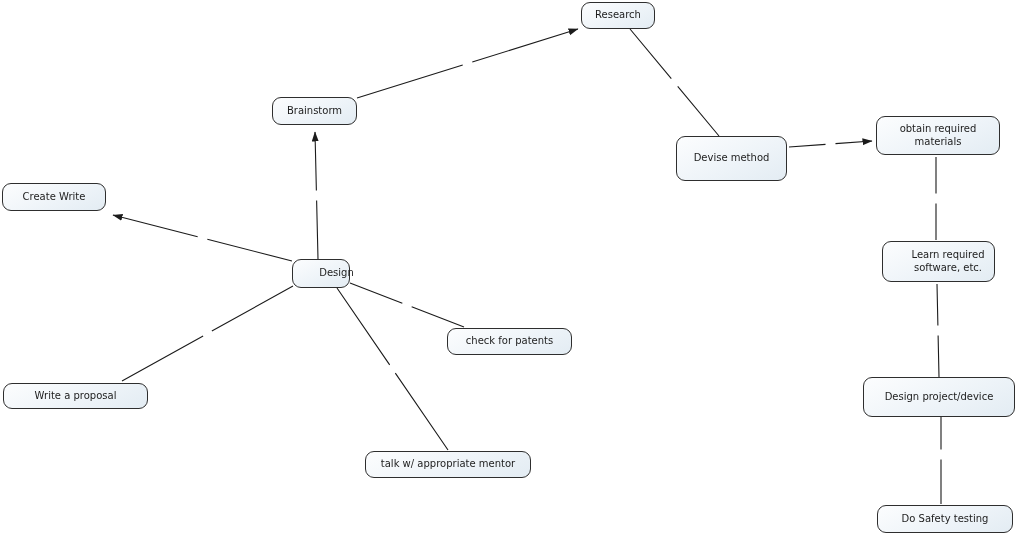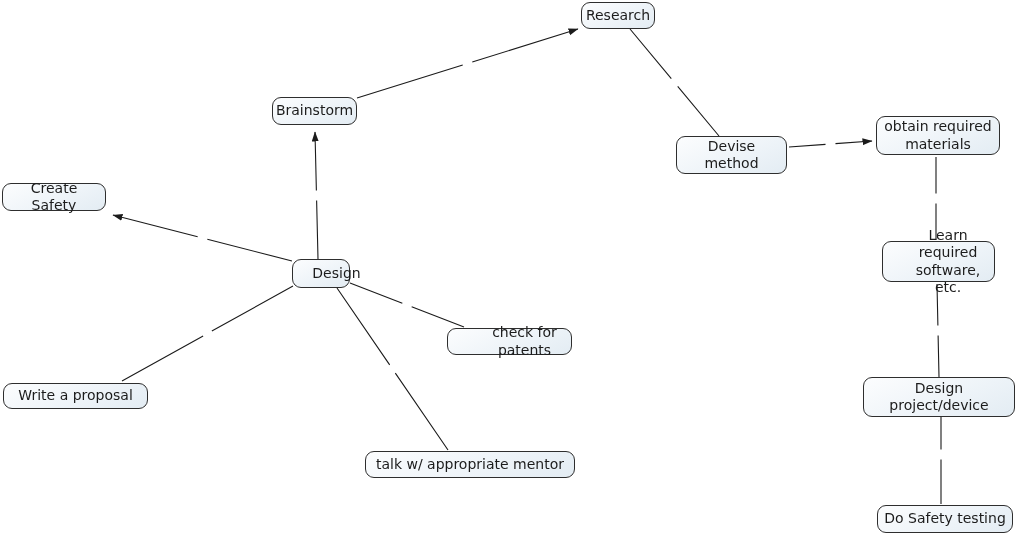--- a/index.html
+++ b/index.html
@@ -17,21 +17,21 @@
   .node {
     position:absolute;
     box-sizing:border-box;
     display:flex;
     align-items:center;
     justify-content:center;
     text-align:center;
     border:1px solid #2e2e2e;
     border-radius:9px;
     background:linear-gradient(155deg, #fcfdfe 0%, #edf3f8 60%, #e3ecf3 100%);
-    font-size:14px;
+    font-size:10px;
     color:#1c1c1c;
     line-height:1.25;
     white-space:pre-line;
     padding:1px 5px;
     box-shadow:0 0 0 0 transparent;
     cursor:default;
   }
   .edge-line {
     stroke:#1b1b1b;
     stroke-width:1.1;
@@ -58,26 +58,26 @@
         <line x1="630" y1="29" x2="719" y2="136" class="edge-line" stroke-dasharray="64.58807369082722 10"></line>
         <line x1="789" y1="147" x2="872" y2="141" class="edge-line" stroke-dasharray="36.608292442733095 10" marker-end="url(#arrowhead)"></line>
         <line x1="936" y1="157" x2="936" y2="240" class="edge-line" stroke-dasharray="36.5 10"></line>
         <line x1="937" y1="284" x2="939" y2="377" class="edge-line" stroke-dasharray="41.51075144523038 10"></line>
         <line x1="941" y1="405" x2="941" y2="504" class="edge-line" stroke-dasharray="44.5 10"></line>
       </g>
   </svg>
   <div id="nodes">
       <div class="node" style="left: 581px; top: 2px; width: 74px; height: 27px;">Research</div>
       <div class="node" style="left: 272px; top: 97px; width: 85px; height: 28px;">Brainstorm</div>
-      <div class="node" style="left: 2px; top: 183px; width: 104px; height: 28px;">Create Safety</div>
-      <div class="node" style="left: 676px; top: 136px; width: 111px; height: 38px;">Devise method</div>
+      <div class="node" style="left: 2px; top: 183px; width: 104px; height: 28px;">Create Write</div>
+      <div class="node" style="left: 676px; top: 136px; width: 111px; height: 45px;">Devise method</div>
       <div class="node" style="left: 876px; top: 116px; width: 124px; height: 39px;">obtain required
 materials</div>
       <div class="node" style="left: 882px; top: 241px; width: 113px; height: 41px; padding-left: 24px;">Learn required
 software, etc.</div>
       <div class="node" style="left: 863px; top: 377px; width: 152px; height: 40px;">Design project/device</div>
       <div class="node" style="left: 877px; top: 505px; width: 136px; height: 28px;">Do Safety testing</div>
       <div class="node" style="left: 292px; top: 259px; width: 58px; height: 29px; padding-left: 36px;">Design</div>
-      <div class="node" style="left: 447px; top: 328px; width: 125px; height: 27px; padding-left: 35px;">check for patents</div>
+      <div class="node" style="left: 447px; top: 328px; width: 125px; height: 27px;">check for patents</div>
       <div class="node" style="left: 3px; top: 383px; width: 145px; height: 26px;">Write a proposal</div>
-      <div class="node" style="left: 365px; top: 451px; width: 210px; height: 27px;">talk w/ appropriate mentor</div>
+      <div class="node" style="left: 365px; top: 451px; width: 166px; height: 27px;">talk w/ appropriate mentor</div>
     </div>
 </div>
 
 </body></html>

